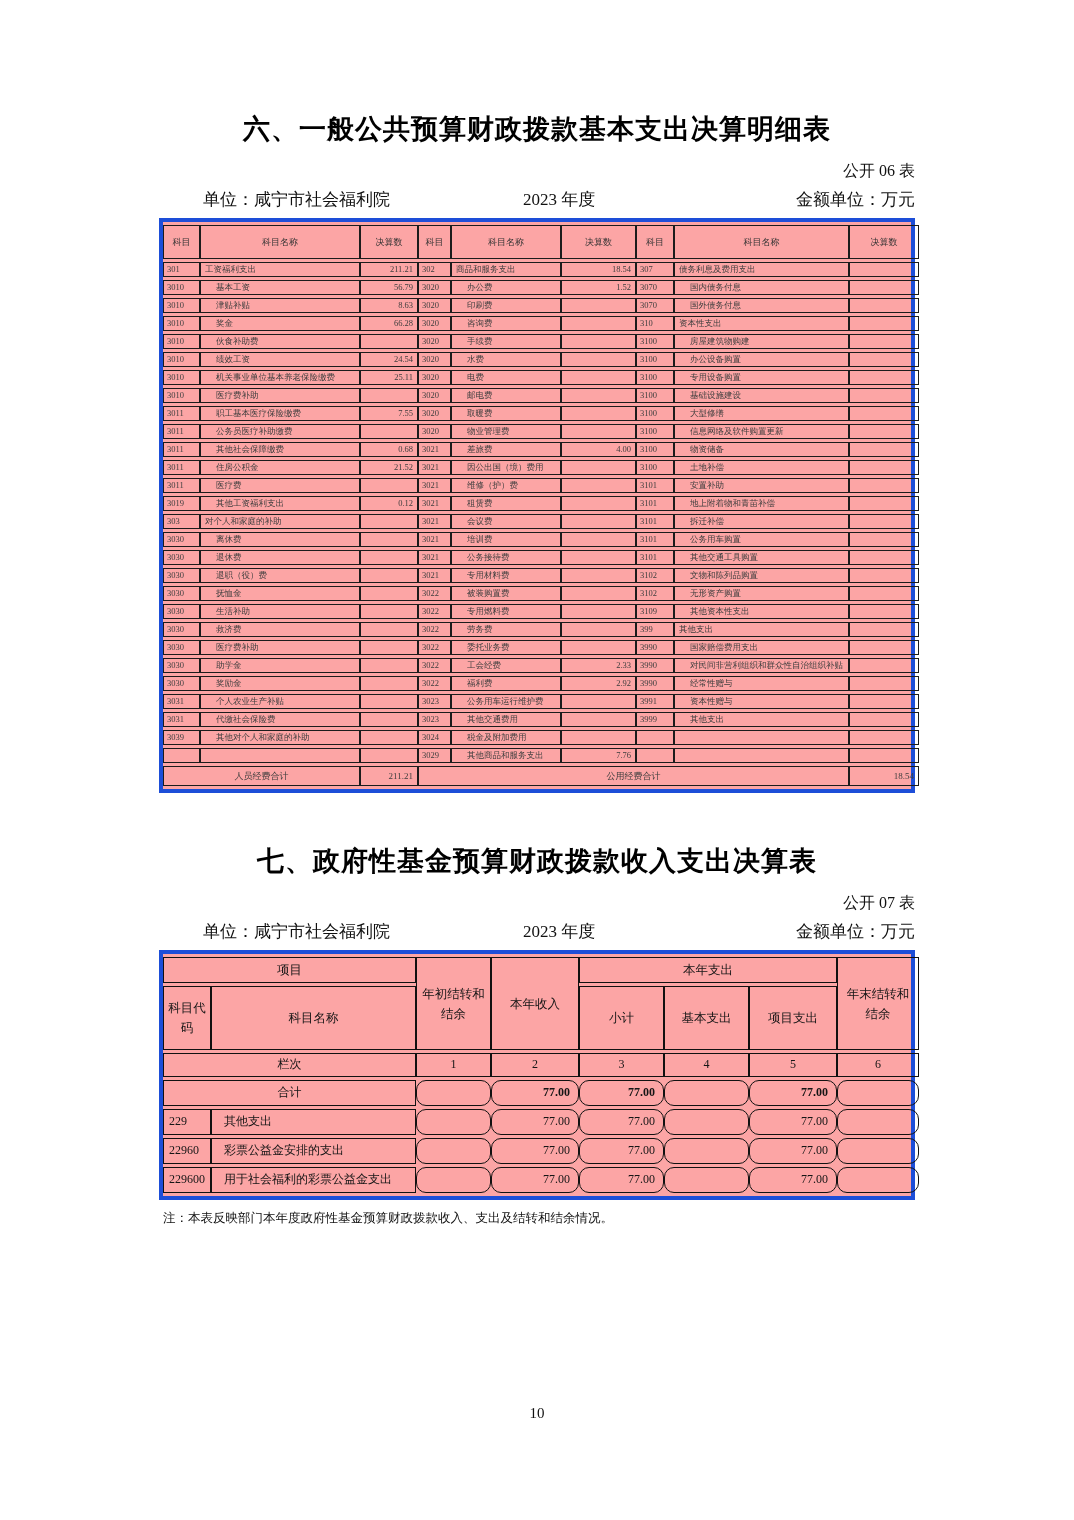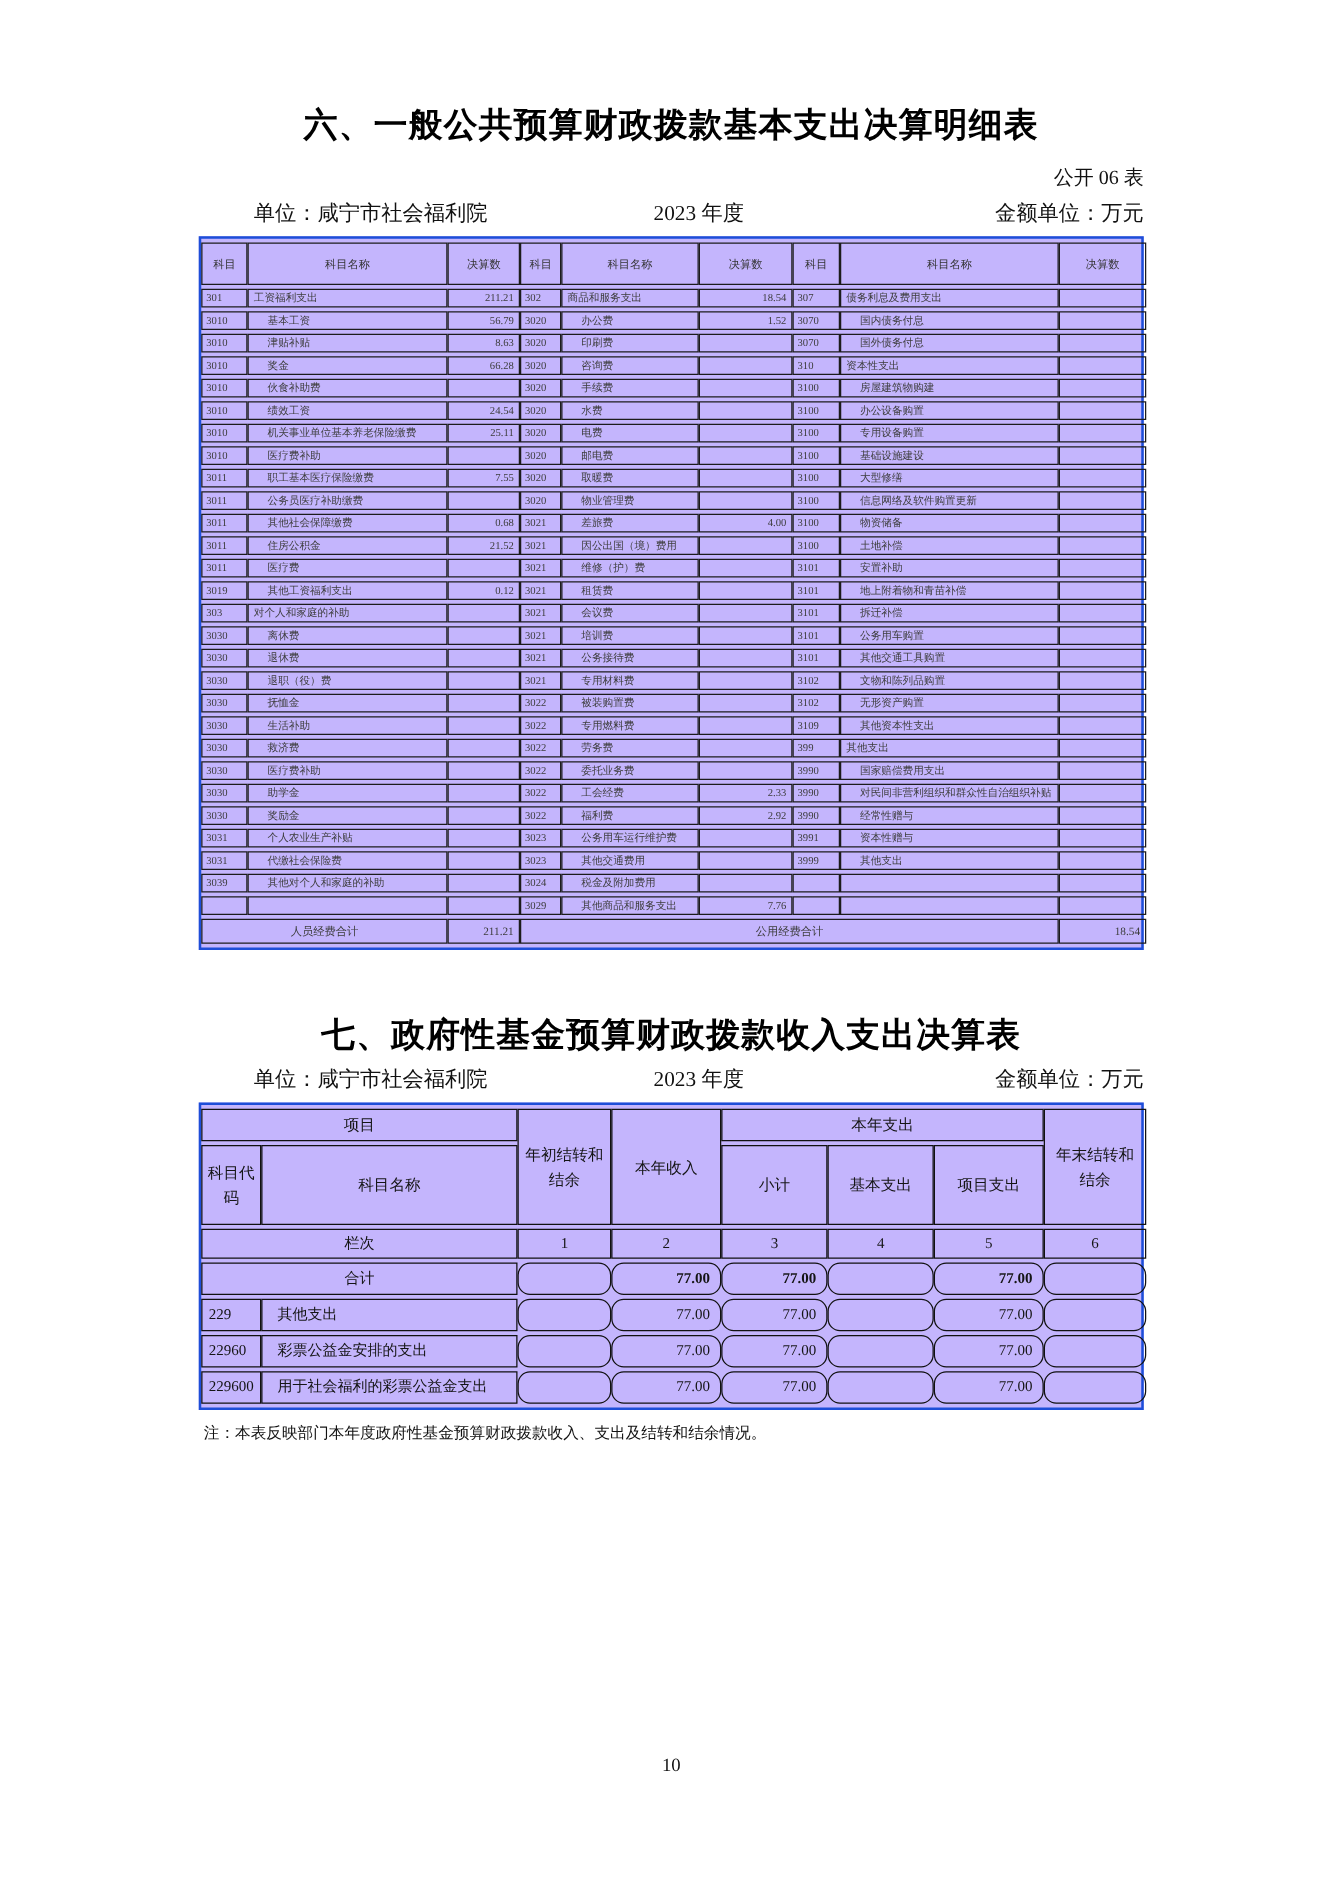--- a/index.html
+++ b/index.html
@@ -9,32 +9,32 @@
     color:#1a1a1a;
   }
   .sheet{width:756px;margin:0 auto;position:relative;}
 
   
   .big-title{
     font-family:"Liberation Sans","DejaVu Sans",sans-serif;
     font-weight:bold;font-size:27px;text-align:center;
     color:#000;letter-spacing:1px;margin:0;
   }
-  .title6{padding-top:82px;}
+  .title6{padding-top:111px;}
   .title7{padding-top:50px;}
   .sheet-label{ text-align:right;font-size:16px;margin-top:14px;color:#111;}
   .meta-row{
     display:flex;justify-content:space-between;align-items:flex-end;
     font-size:17px;margin:6px 0 7px 0;color:#111;
   }
   .meta-row .mid{position:absolute;left:0;right:0;text-align:center;pointer-events:none;}
   .meta-row{position:relative;margin-left:44px;}
 
   
-  .twrap{border:2px solid #1d4ed8;background:#c4b5fd;}
+  .twrap{border:4px solid #1d4ed8;background:#fca5a5;}
   table.t6{
     width:100%;table-layout:fixed;border-collapse:separate;border-spacing:0 3px;
     font-size:8.5px;color:#3d3d3d;
   }
   table.t6 td,table.t6 th{
     border:1px solid #1c1c1c;height:13px;line-height:13px;
     padding:0 2px;overflow:hidden;white-space:nowrap;font-weight:normal;
   }
   table.t6 th{height:32px;line-height:32px;text-align:center;font-size:9px;color:#333;}
   table.t6 .c-code{text-align:left;padding-left:3px;}
@@ -425,20 +425,21 @@
           <td colspan="2" class="t-center">人员经费合计</td>
           <td class="c-val">211.21</td>
           <td colspan="5" class="t-center">公用经费合计</td>
           <td class="c-val">18.54</td>
         </tr>
       </tfoot>
     </table>
   </div>
 
   <h1 class="big-title title7">七、政府性基金预算财政拨款收入支出决算表</h1>
+  <div class="sheet-label">公开 07 表</div>
   <div class="meta-row">
     <span>单位：咸宁市社会福利院</span>
     <span class="mid">2023 年度</span>
     <span>金额单位：万元</span>
   </div>
 
   <div class="twrap">
     <table class="t7">
       <colgroup>
         <col style="width:48px">

